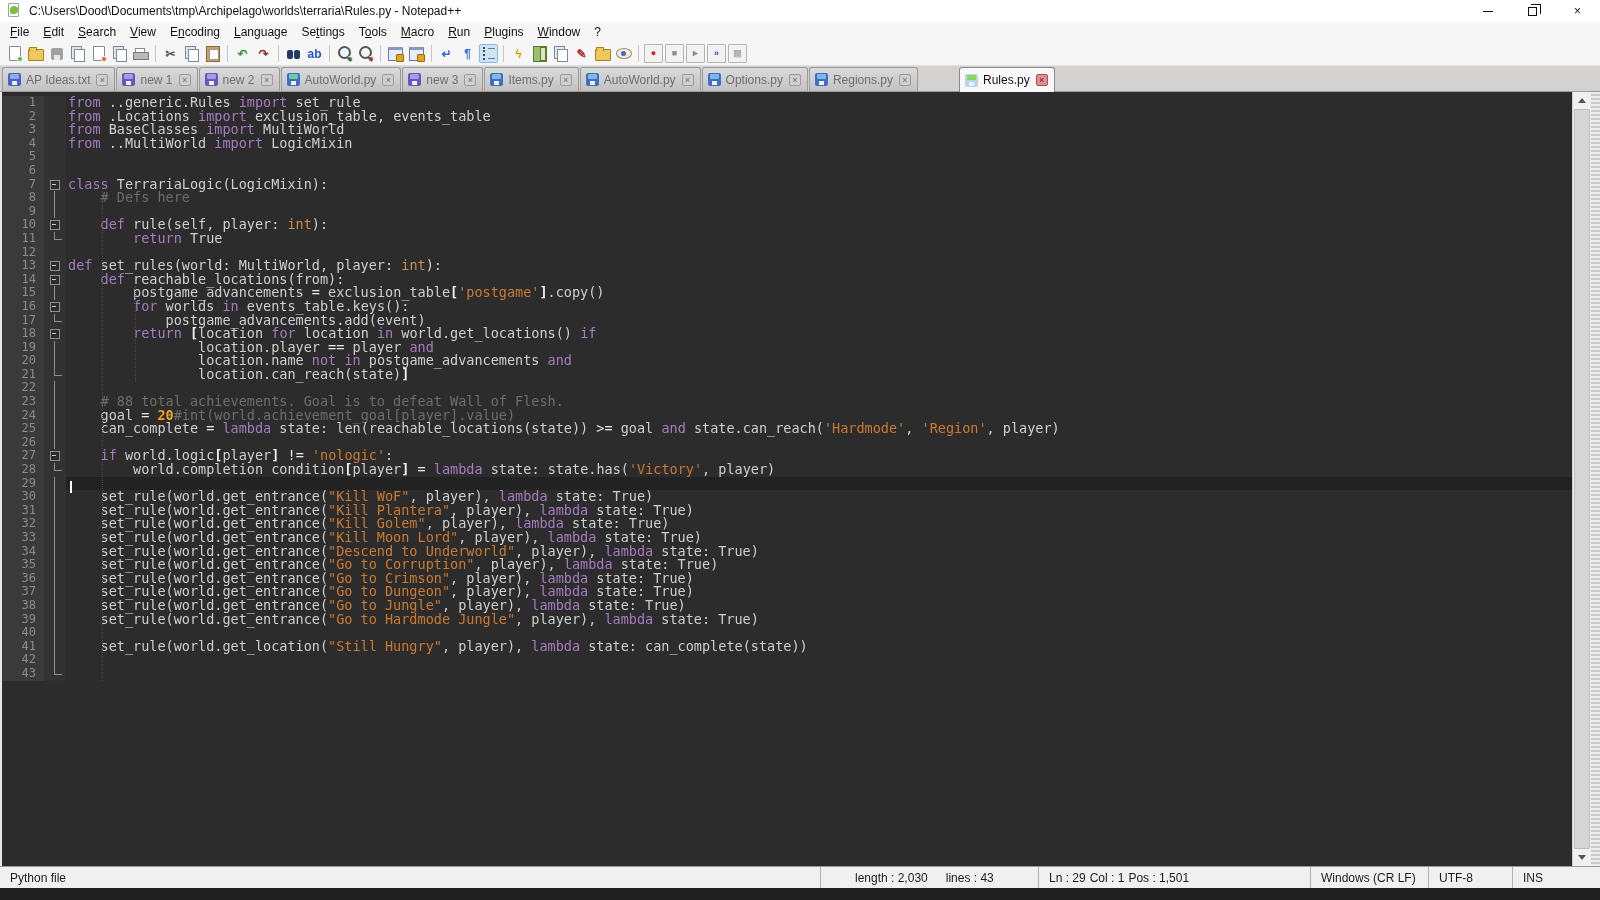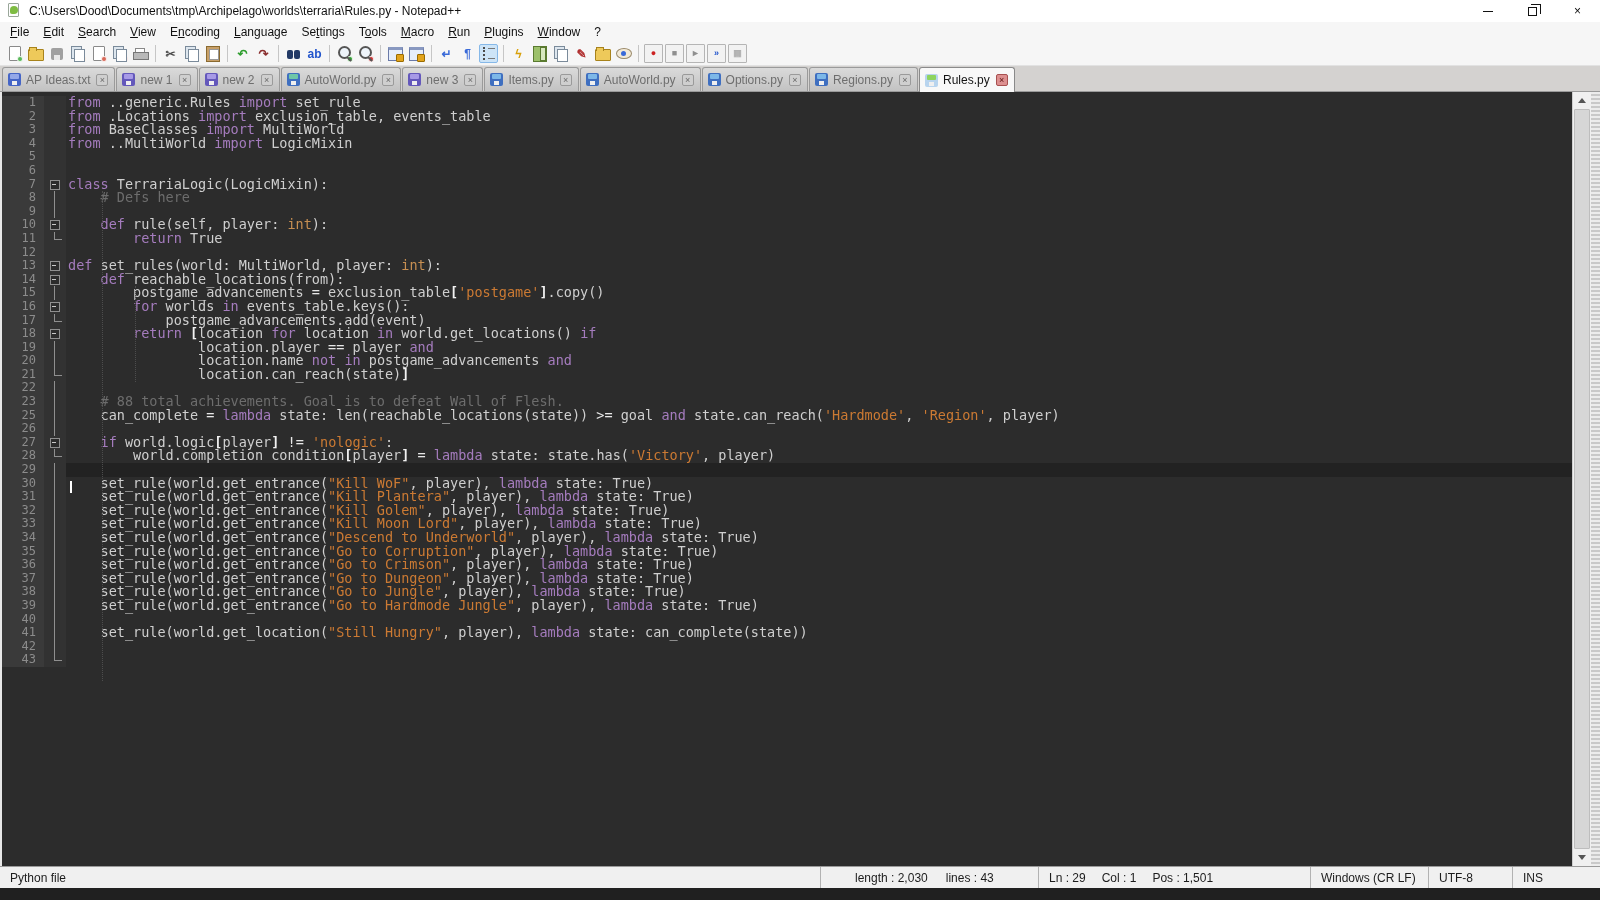--- a/index.html
+++ b/index.html
@@ -77,21 +77,21 @@
   .k-btn .gly { font-size:9px; }
   .pressed { background:#cde4f7; border:1px solid #86b8e8; border-radius:2px; }
 
   
   .tabbar { height:26px; background:#d4d2d0; display:flex; align-items:flex-end; padding-left:2px;
             flex:0 0 auto; border-bottom:1px solid #9a9a9a; }
   .tab { height:24px; display:flex; align-items:center; padding:0 6px 0 5px; margin-right:1px;
          background:linear-gradient(#dadada,#c2c2c2); border:1px solid #9a9a9a; border-bottom:none;
          border-radius:3px 3px 0 0; font-size:12px; color:#6e6e6e; white-space:nowrap; }
   .tab.active { height:25px; background:#f8f8f8; color:#141414; margin-bottom:-1px;
-                border-color:#8a8a8a; }
+                border-color:#8a8a8a;margin-left:40px; }
   .tab-floppy { width:13px; height:13px; border-radius:2px; margin-right:5px; position:relative; flex:0 0 auto; }
   .tab-floppy:before { content:""; position:absolute; top:1px; left:2px; right:2px; height:5px; border-radius:1px; }
   .tab-floppy:after { content:""; position:absolute; bottom:1px; left:4px; width:5px; height:4px; background:#efefef; }
   .tab-close { width:12px; height:12px; margin-left:6px; border:1px solid #9a9a9a; background:#cfcfcf;
                color:#6a6a6a; font-size:9px; line-height:10px; text-align:center; border-radius:2px; flex:0 0 auto; }
   .tab.active .tab-close { background:#dd9090; border-color:#a85050; color:#5c1212; }
 
   
   .main-row { flex:1 1 auto; display:flex; min-height:0; }
   .editor-wrap { flex:1 1 auto; position:relative; background:var(--ed-bg,#2c2c2c); overflow:hidden;
@@ -131,21 +131,21 @@
             border-top:5px solid #555; }
   .sb-thumb { flex:1 1 auto; background:#d6d6d6; border:1px solid #bdbdbd; border-radius:1px; margin:0 1px; }
   .edge-strip { flex:0 0 9px; background:repeating-linear-gradient(180deg,#ececec 0 2px,#c9c9c9 2px 4px); }
 
   
   .statusbar { height:22px; flex:0 0 auto; background:#f0f0f0; border-top:1px solid #9a9a9a;
                display:flex; align-items:center; font-size:12px; color:#1c1c1c; }
   .st { padding:0 10px; height:100%; display:flex; align-items:center; gap:18px; white-space:nowrap; }
   .st + .st { border-left:1px solid #b2b2b2; }
   .st-doc { flex:1 1 auto; }
-  .st-size { flex:0 0 218px;padding-left:34px; } .st-pos { flex:0 0 272px; gap:16px; }
+  .st-size { flex:0 0 218px;padding-left:34px; } .st-pos { flex:0 0 272px; gap:4px; }
   .st-eol { flex:0 0 118px; } .st-enc { flex:0 0 84px; } .st-ins { flex:0 0 88px; }
   .bottom-strip { height:12px; flex:0 0 auto; background:#202020; }
 </style>
 </head>
 <body>
 
 <div id="app">
 
   <div class="titlebar">
     <span class="npp-logo">
@@ -355,20 +355,21 @@
         <div class="row"><span class="ln">14</span><span class="fold f-box"></span><span class="code"><span class="tk-d">    </span><span class="tk-k">def</span><span class="tk-d"> reachable_locations(from):</span></span></div>
         <div class="row"><span class="ln">15</span><span class="fold f-line"></span><span class="code"><span class="tk-d">        postgame_advancements </span><span class="tk-o">=</span><span class="tk-d"> exclusion_table</span><span class="tk-b">[</span><span class="tk-s">'postgame'</span><span class="tk-b">]</span><span class="tk-d">.copy()</span></span></div>
         <div class="row"><span class="ln">16</span><span class="fold f-box"></span><span class="code"><span class="tk-d">        </span><span class="tk-k">for</span><span class="tk-d"> worlds </span><span class="tk-k">in</span><span class="tk-d"> events_table.keys():</span></span></div>
         <div class="row"><span class="ln">17</span><span class="fold f-end"></span><span class="code"><span class="tk-d">            postgame_advancements.add(event)</span></span></div>
         <div class="row"><span class="ln">18</span><span class="fold f-box"></span><span class="code"><span class="tk-d">        </span><span class="tk-k">return</span><span class="tk-d"> </span><span class="tk-b">[</span><span class="tk-d">location </span><span class="tk-k">for</span><span class="tk-d"> location </span><span class="tk-k">in</span><span class="tk-d"> world.get_locations() </span><span class="tk-k">if</span></span></div>
         <div class="row"><span class="ln">19</span><span class="fold f-line"></span><span class="code"><span class="tk-d">                location.player </span><span class="tk-o">==</span><span class="tk-d"> player </span><span class="tk-k">and</span></span></div>
         <div class="row"><span class="ln">20</span><span class="fold f-line"></span><span class="code"><span class="tk-d">                location.name </span><span class="tk-k">not</span><span class="tk-d"> </span><span class="tk-k">in</span><span class="tk-d"> postgame_advancements </span><span class="tk-k">and</span></span></div>
         <div class="row"><span class="ln">21</span><span class="fold f-end"></span><span class="code"><span class="tk-d">                location.can_reach(state)</span><span class="tk-b">]</span></span></div>
         <div class="row"><span class="ln">22</span><span class="fold f-line"></span><span class="code"></span></div>
         <div class="row"><span class="ln">23</span><span class="fold f-line"></span><span class="code"><span class="tk-c">    # 88 total achievements. Goal is to defeat Wall of Flesh.</span></span></div>
+        <div class="row"><span class="ln">24</span><span class="fold f-line"></span><span class="code"><span class="tk-d">    goal </span><span class="tk-o">=</span><span class="tk-d"> </span><span class="tk-n">20</span><span class="tk-c">#int(world.achievement_goal[player].value)</span></span></div>
         <div class="row"><span class="ln">25</span><span class="fold f-line"></span><span class="code"><span class="tk-d">    can_complete </span><span class="tk-o">=</span><span class="tk-d"> </span><span class="tk-k">lambda</span><span class="tk-d"> state: len(reachable_locations(state)) </span><span class="tk-o">&gt;=</span><span class="tk-d"> goal </span><span class="tk-k">and</span><span class="tk-d"> state.can_reach(</span><span class="tk-s">'Hardmode'</span><span class="tk-d">, </span><span class="tk-s">'Region'</span><span class="tk-d">, player)</span></span></div>
         <div class="row"><span class="ln">26</span><span class="fold f-line"></span><span class="code"></span></div>
         <div class="row"><span class="ln">27</span><span class="fold f-box"></span><span class="code"><span class="tk-d">    </span><span class="tk-k">if</span><span class="tk-d"> world.logic</span><span class="tk-b">[</span><span class="tk-d">player</span><span class="tk-b">]</span><span class="tk-d"> </span><span class="tk-o">!=</span><span class="tk-d"> </span><span class="tk-s">'nologic'</span><span class="tk-d">:</span></span></div>
         <div class="row"><span class="ln">28</span><span class="fold f-end"></span><span class="code"><span class="tk-d">        world.completion_condition</span><span class="tk-b">[</span><span class="tk-d">player</span><span class="tk-b">]</span><span class="tk-d"> </span><span class="tk-o">=</span><span class="tk-d"> </span><span class="tk-k">lambda</span><span class="tk-d"> state: state.has(</span><span class="tk-s">'Victory'</span><span class="tk-d">, player)</span></span></div>
         <div class="row cur"><span class="ln">29</span><span class="fold f-line"></span><span class="code"></span></div>
         <div class="row"><span class="ln">30</span><span class="fold f-line"></span><span class="code"><span class="tk-d">    set_rule(world.get_entrance(</span><span class="tk-s">"Kill WoF"</span><span class="tk-d">, player), </span><span class="tk-k">lambda</span><span class="tk-d"> state: True)</span></span></div>
         <div class="row"><span class="ln">31</span><span class="fold f-line"></span><span class="code"><span class="tk-d">    set_rule(world.get_entrance(</span><span class="tk-s">"Kill Plantera"</span><span class="tk-d">, player), </span><span class="tk-k">lambda</span><span class="tk-d"> state: True)</span></span></div>
         <div class="row"><span class="ln">32</span><span class="fold f-line"></span><span class="code"><span class="tk-d">    set_rule(world.get_entrance(</span><span class="tk-s">"Kill Golem"</span><span class="tk-d">, player), </span><span class="tk-k">lambda</span><span class="tk-d"> state: True)</span></span></div>
         <div class="row"><span class="ln">33</span><span class="fold f-line"></span><span class="code"><span class="tk-d">    set_rule(world.get_entrance(</span><span class="tk-s">"Kill Moon Lord"</span><span class="tk-d">, player), </span><span class="tk-k">lambda</span><span class="tk-d"> state: True)</span></span></div>
         <div class="row"><span class="ln">34</span><span class="fold f-line"></span><span class="code"><span class="tk-d">    set_rule(world.get_entrance(</span><span class="tk-s">"Descend to Underworld"</span><span class="tk-d">, player), </span><span class="tk-k">lambda</span><span class="tk-d"> state: True)</span></span></div>

